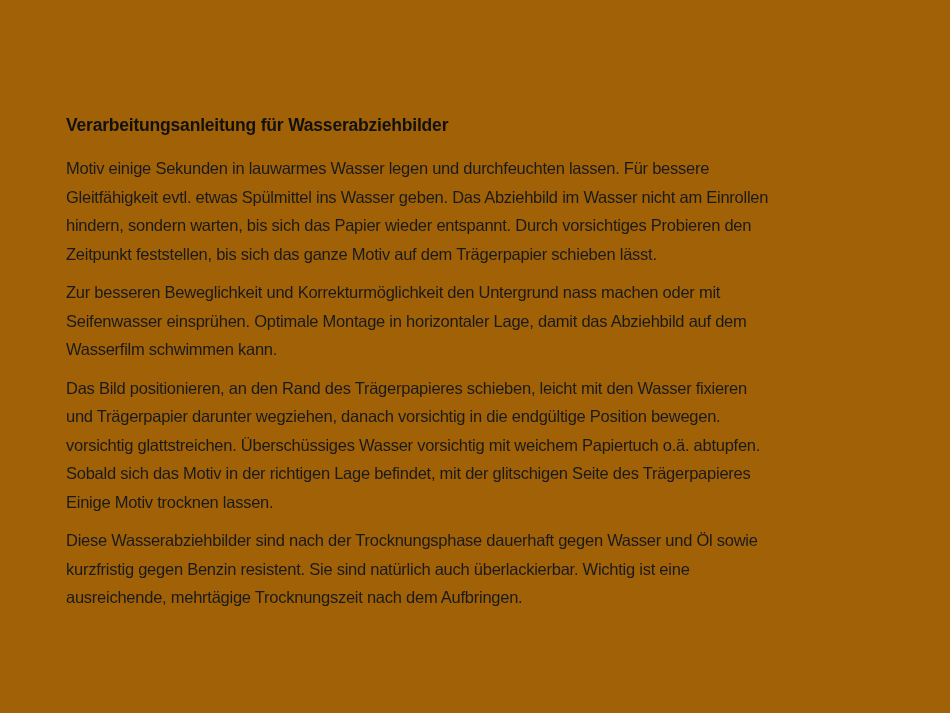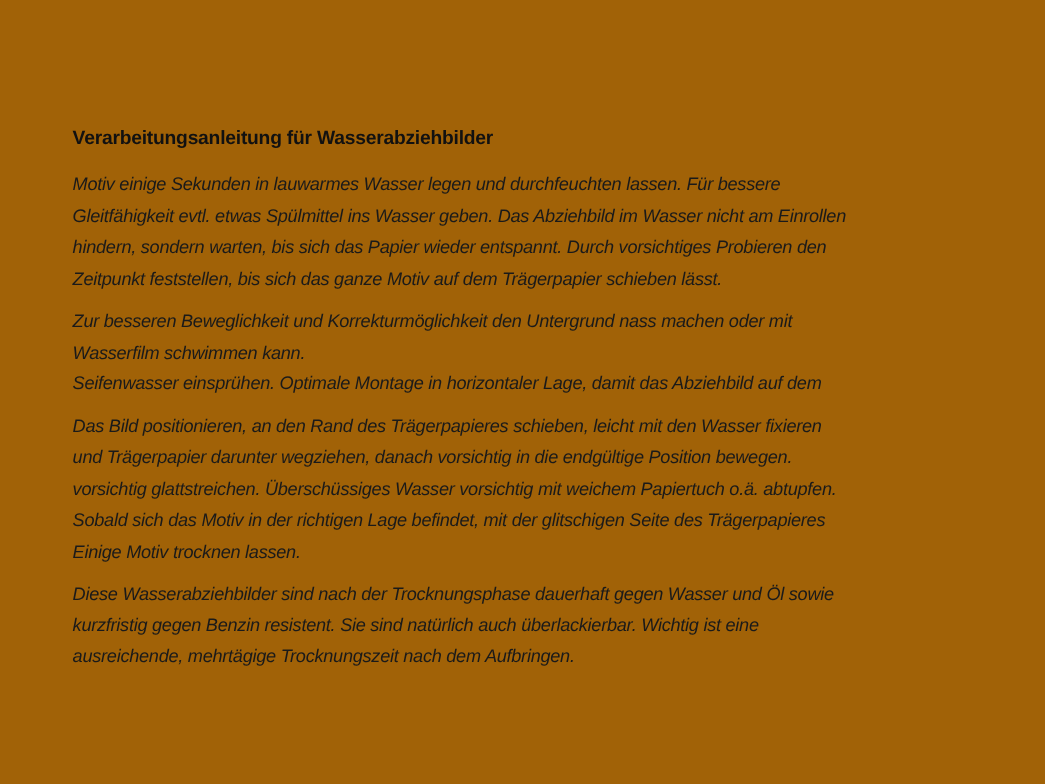--- a/index.html
+++ b/index.html
@@ -26,21 +26,20 @@
     font-size: 17.5px;
     font-weight: bold;
     line-height: 23px;
     margin: 0 0 17px 0;
     color: #111111;
     letter-spacing: -0.2px;
     white-space: nowrap;
   }
   .paragraph {
     margin: 0 0 10px 0;
-    font-style: italic;
   }
   .text-line {
     font-size: 16.5px;
     line-height: 28.5px;
     letter-spacing: -0.25px;
     white-space: nowrap;
     color: #1a1a1a;
   }
 </style>
 </head>
@@ -53,22 +52,22 @@
 
     <div class="paragraph">
       <div class="text-line">Motiv einige Sekunden in lauwarmes Wasser legen und durchfeuchten lassen. Für bessere</div>
       <div class="text-line">Gleitfähigkeit evtl. etwas Spülmittel ins Wasser geben. Das Abziehbild im Wasser nicht am Einrollen</div>
       <div class="text-line">hindern, sondern warten, bis sich das Papier wieder entspannt. Durch vorsichtiges Probieren den</div>
       <div class="text-line">Zeitpunkt feststellen, bis sich das ganze Motiv auf dem Trägerpapier schieben lässt.</div>
     </div>
 
     <div class="paragraph">
       <div class="text-line">Zur besseren Beweglichkeit und Korrekturmöglichkeit den Untergrund nass machen oder mit</div>
+      <div class="text-line">Seifenwasser einsprühen. Optimale Montage in horizontaler Lage, damit das Abziehbild auf dem</div>
       <div class="text-line">Wasserfilm schwimmen kann.</div>
-      <div class="text-line">Seifenwasser einsprühen. Optimale Montage in horizontaler Lage, damit das Abziehbild auf dem</div>
     </div>
 
     <div class="paragraph">
       <div class="text-line">Das Bild positionieren, an den Rand des Trägerpapieres schieben, leicht mit den Wasser fixieren</div>
       <div class="text-line">und Trägerpapier darunter wegziehen, danach vorsichtig in die endgültige Position bewegen.</div>
       <div class="text-line">vorsichtig glattstreichen. Überschüssiges Wasser vorsichtig mit weichem Papiertuch o.ä. abtupfen.</div>
       <div class="text-line">Sobald sich das Motiv in der richtigen Lage befindet, mit der glitschigen Seite des Trägerpapieres</div>
       <div class="text-line">Einige Motiv trocknen lassen.</div>
     </div>
 

